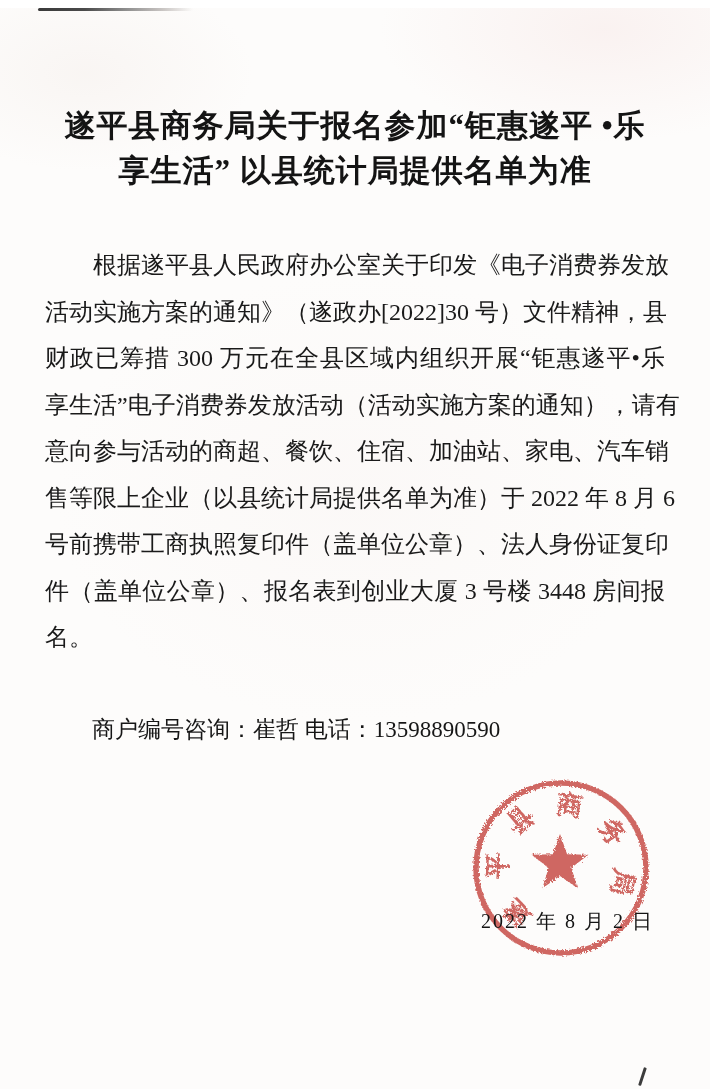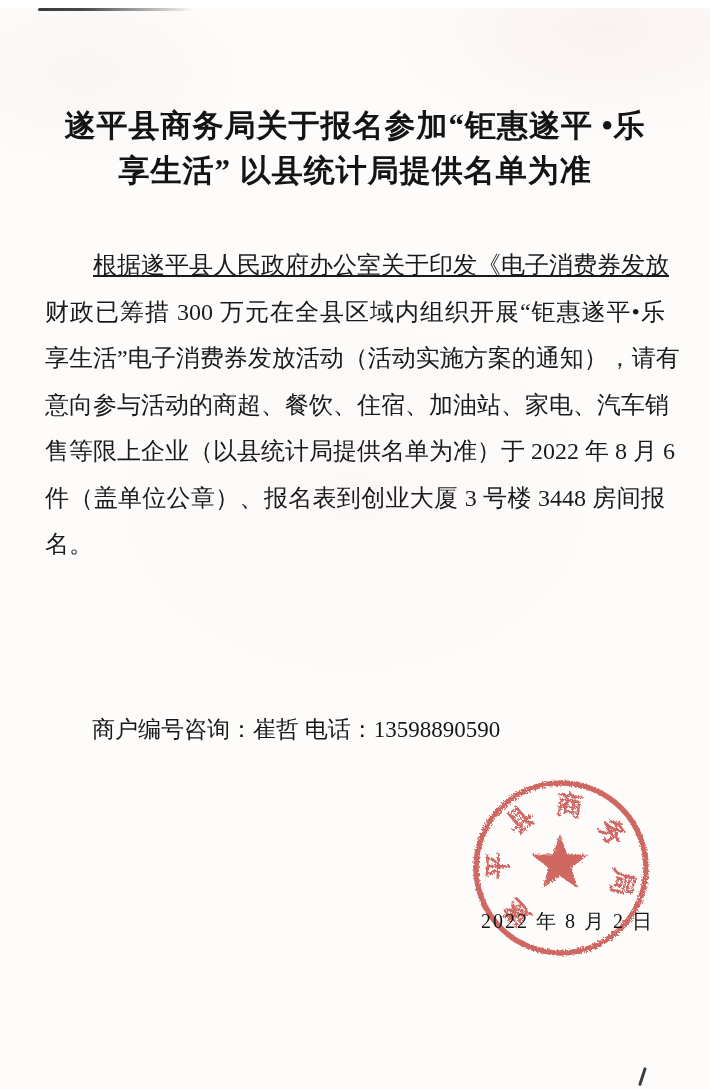--- a/index.html
+++ b/index.html
@@ -29,21 +29,21 @@
   .body-block{
     position:absolute;top:234px;left:45px;width:620px;
     font-size:24px;line-height:46.5px;color:#1a1a1a;
   }
   .bline{
     text-align:justify;
     text-align-last:justify;
     white-space:nowrap;
     height:46.5px;overflow:visible;
   }
-  .bline.indent{text-indent:48px;text-decoration:underline;}
+  .bline.indent{text-indent:48px;}
   .bline.last{text-align-last:left;white-space:normal;}
   .contacts{
     position:absolute;top:698px;left:92px;width:560px;
     font-size:23px;line-height:47px;color:#161616;
   }
   .date-line{
     position:absolute;top:900px;left:481px;
     font-size:20px;letter-spacing:2px;color:#141414;z-index:3;
   }
   .stamp{
@@ -62,24 +62,26 @@
 
   <div class="scan-streak"></div>
 
   <div class="doc-title">
     <div>遂平县商务局关于报名参加“钜惠遂平 •乐</div>
     <div>享生活” 以县统计局提供名单为准</div>
   </div>
 
   <div class="body-block">
     <div class="bline indent">根据遂平县人民政府办公室关于印发《电子消费券发放</div>
+    <div class="bline">活动实施方案的通知》（遂政办[2022]30 号）文件精神，县</div>
     <div class="bline">财政已筹措 300 万元在全县区域内组织开展“钜惠遂平•乐</div>
     <div class="bline">享生活”电子消费券发放活动（活动实施方案的通知），请有</div>
     <div class="bline">意向参与活动的商超、餐饮、住宿、加油站、家电、汽车销</div>
     <div class="bline">售等限上企业（以县统计局提供名单为准）于 2022 年 8 月 6</div>
+    <div class="bline">号前携带工商执照复印件（盖单位公章）、法人身份证复印</div>
     <div class="bline">件（盖单位公章）、报名表到创业大厦 3 号楼 3448 房间报</div>
     <div class="bline last">名。</div>
   </div>
 
   <div class="contacts">
     <div>商户编号咨询：崔哲  电话：13598890590</div>
   </div>
 
   <svg class="stamp" viewBox="0 0 192 192" xmlns="http://www.w3.org/2000/svg">
     <defs>

